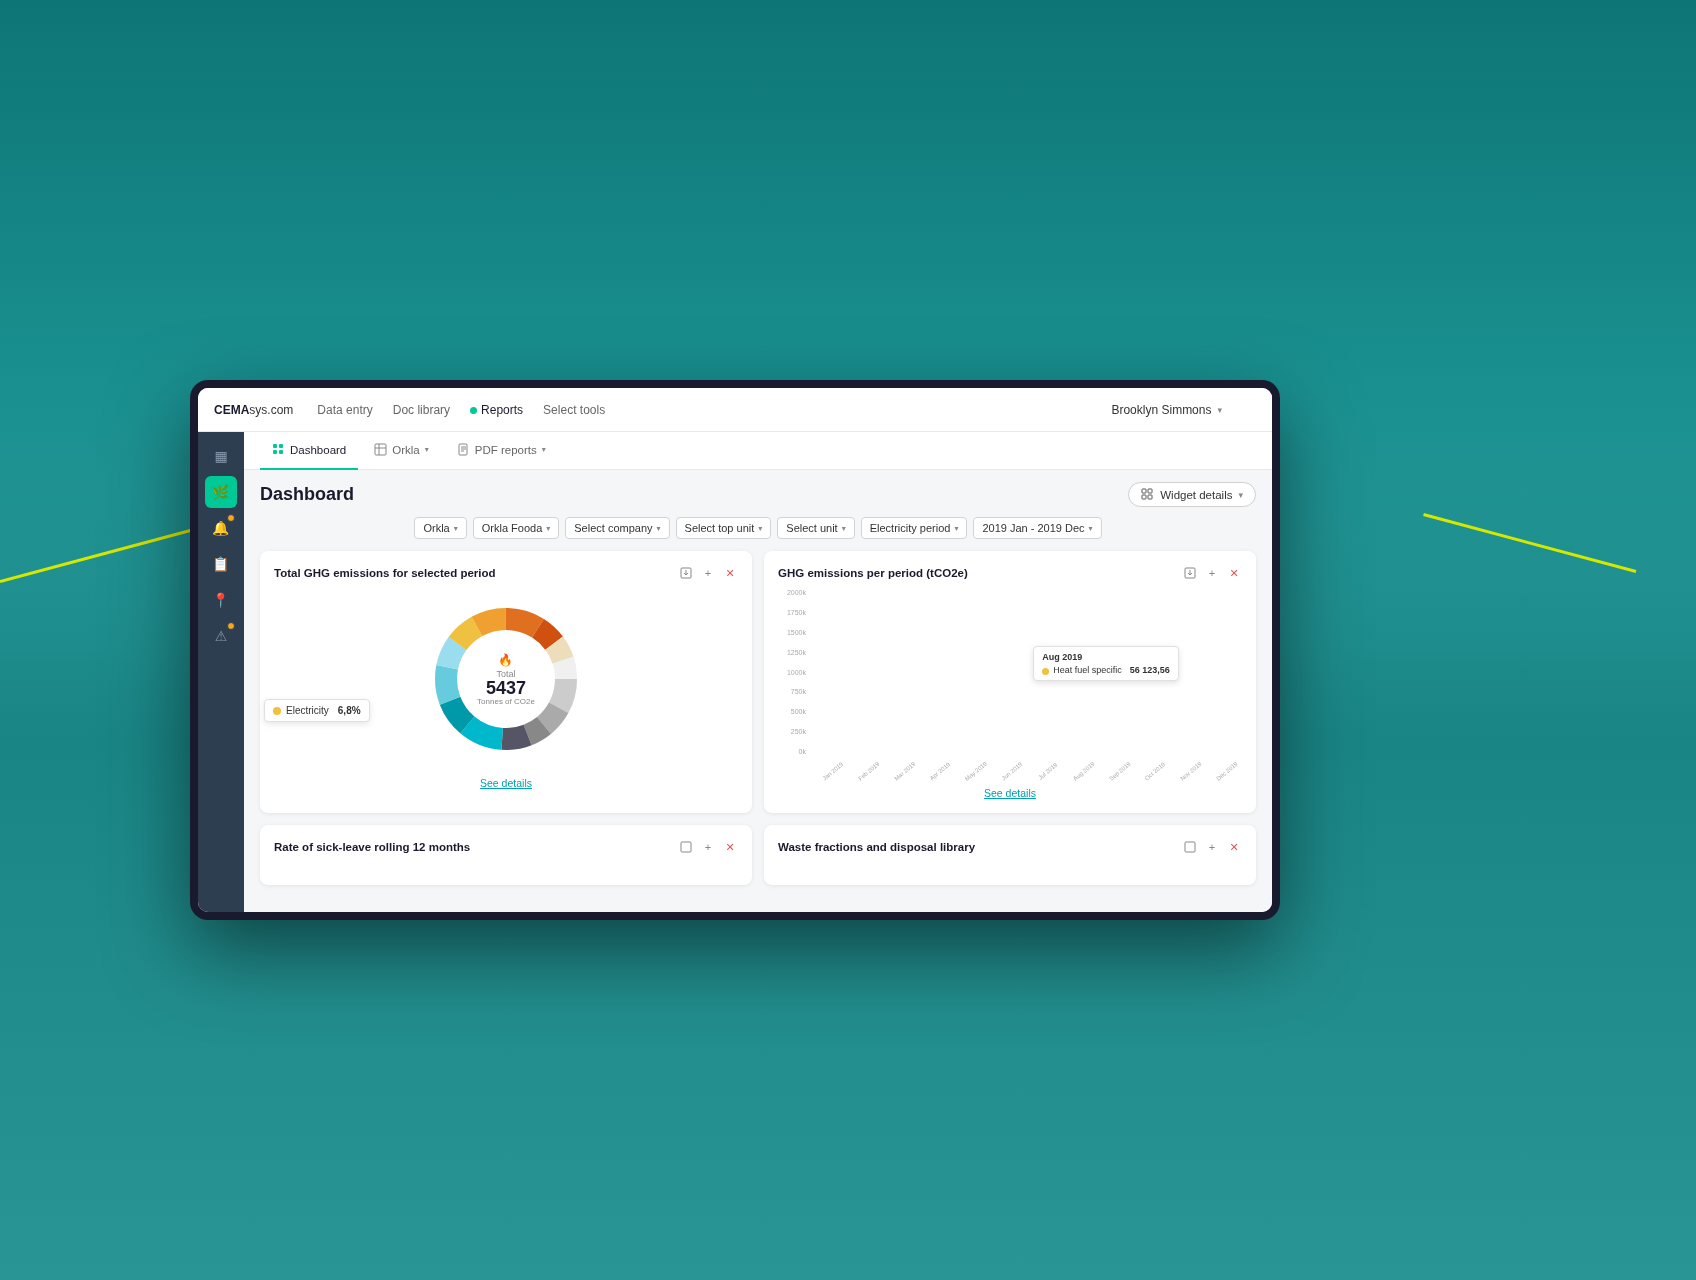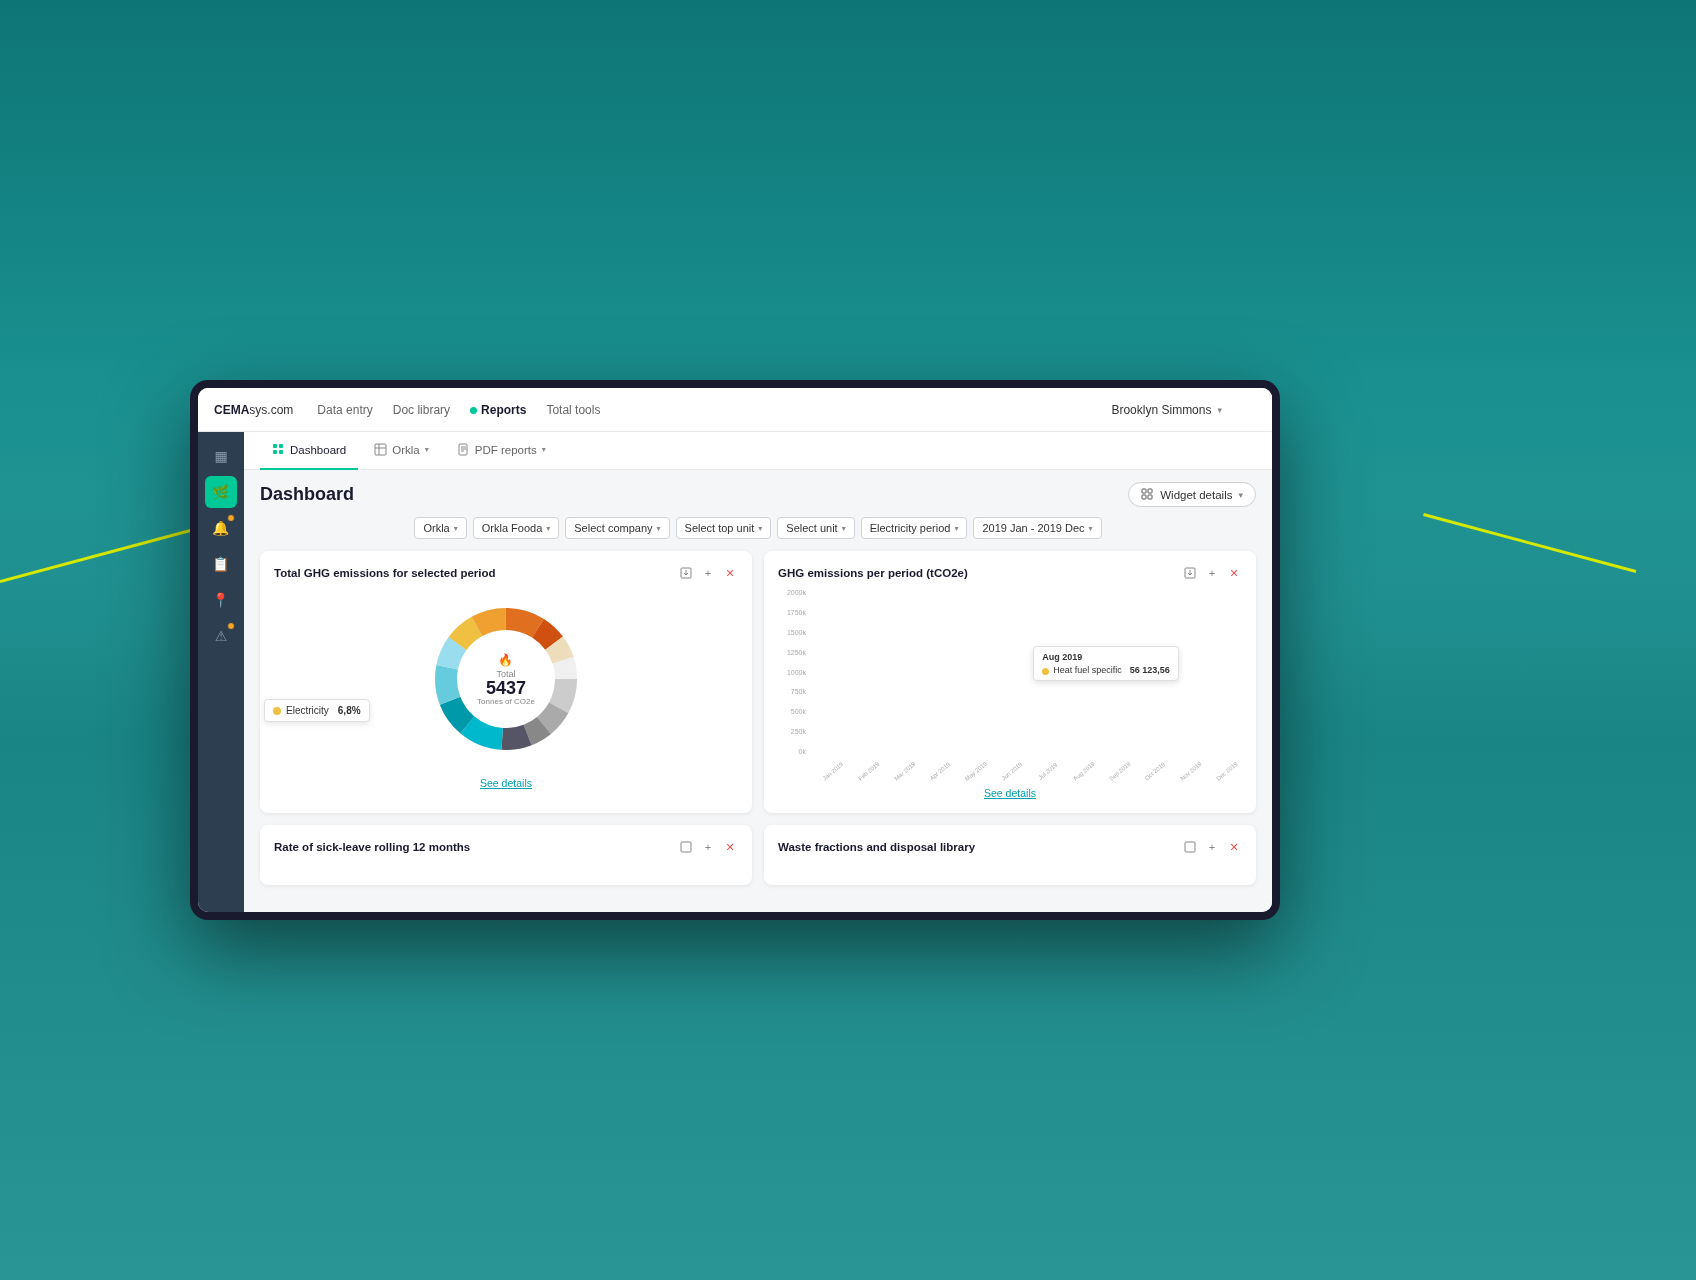--- a/index.html
+++ b/index.html
@@ -80,21 +80,21 @@
       flex: 1;
     }
     .navbar-link {
       font-size: 12px;
       color: #666;
       cursor: pointer;
       white-space: nowrap;
     }
     .navbar-link.active {
       color: #1a1a2e;
-      font-weight: 700;
+      font-weight: 400;
     }
     .navbar-dot {
       width: 7px;
       height: 7px;
       border-radius: 50%;
       background: #00c896;
       display: inline-block;
       margin-right: 4px;
     }
     .navbar-user {
@@ -445,21 +445,21 @@
     <nav class="navbar">
       <div class="navbar-logo">
         <strong>CEMA</strong><span>sys.com</span>
       </div>
       <div class="navbar-links">
         <span class="navbar-link">Data entry</span>
         <span class="navbar-link">Doc library</span>
         <span class="navbar-link active">
           <span class="navbar-dot"></span><span>Reports</span>
         </span>
-        <span class="navbar-link">Total tools</span>
+        <span class="navbar-link">Select tools</span>
       </div>
       <div class="navbar-user">
         <span>Brooklyn Simmons</span>
         <span style="font-size:9px;color:#888">▾</span>
         <div class="help-circle">?</div>
       </div>
     </nav>
 
     <div class="content-area">
 

